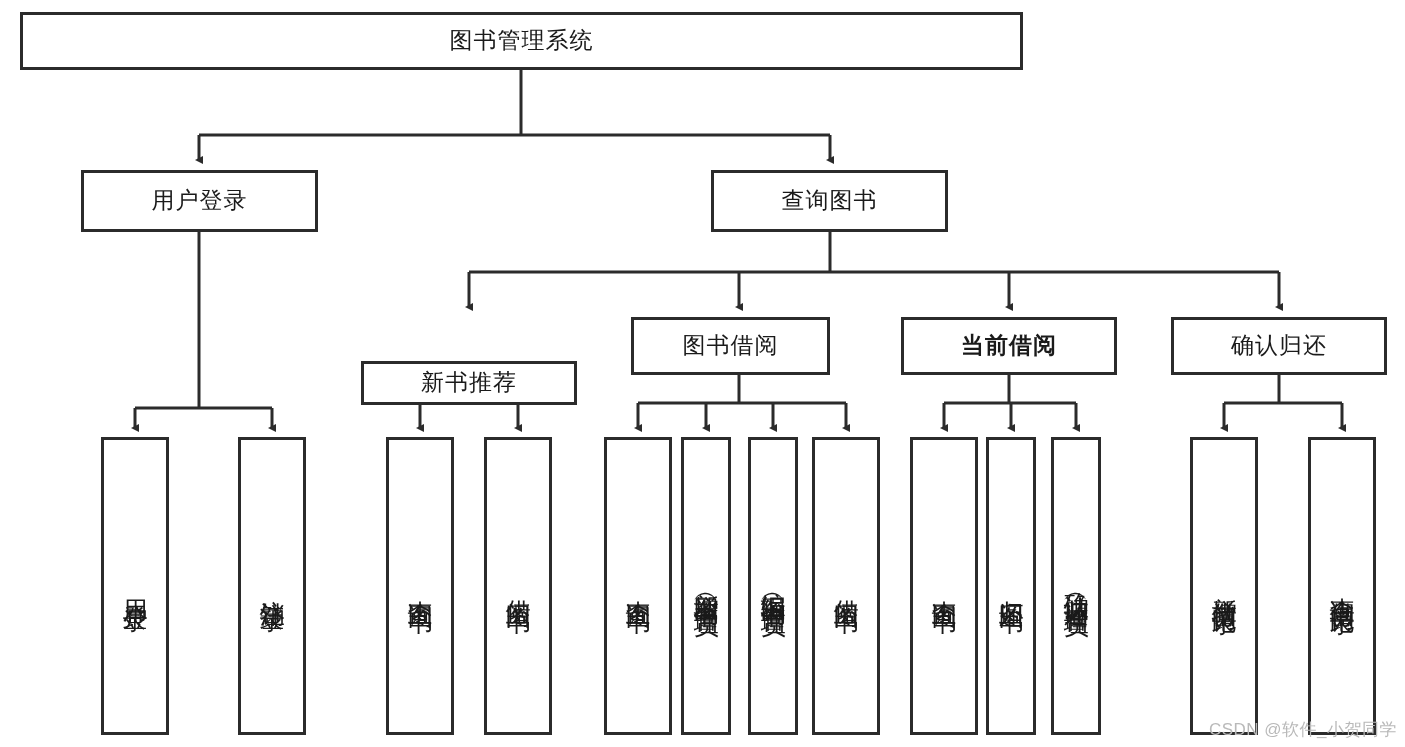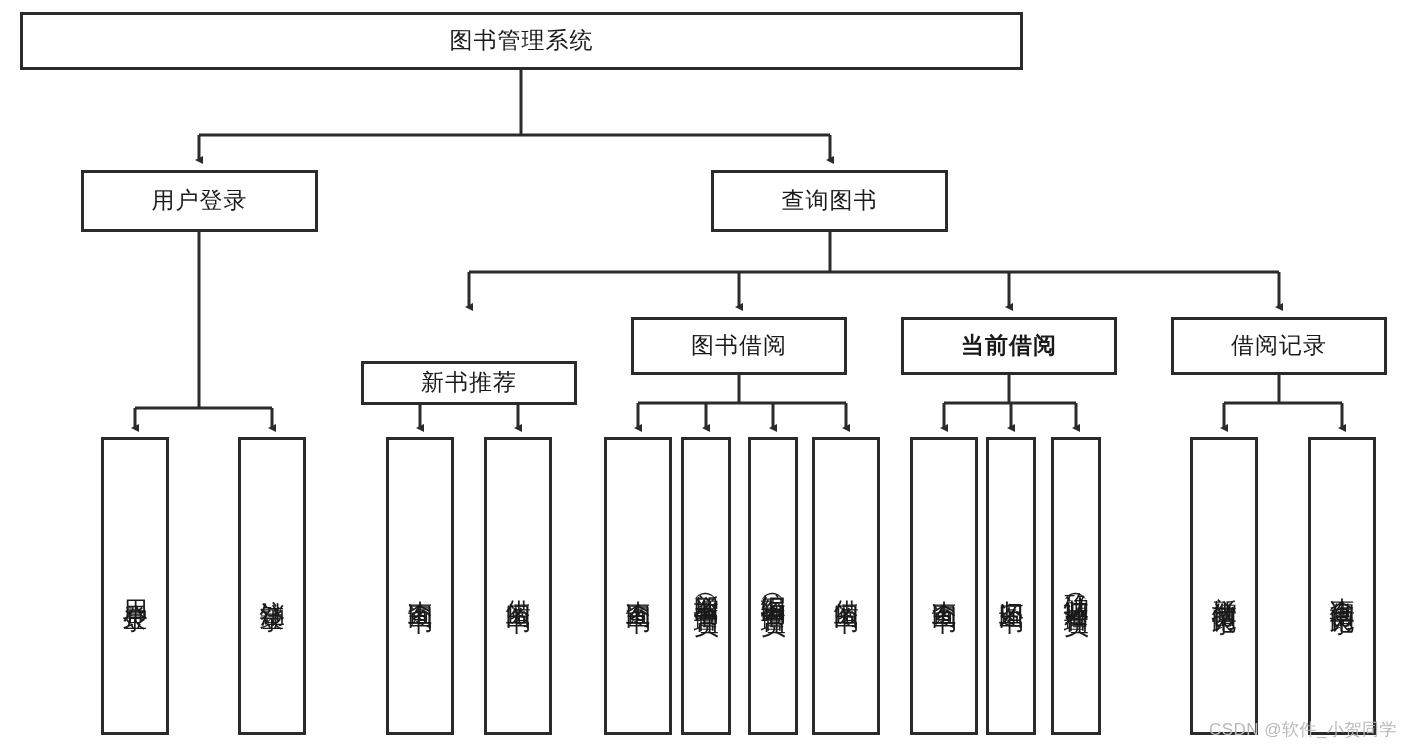--- a/index.html
+++ b/index.html
@@ -126,28 +126,28 @@
   <div class="node" style="left:81px; top:170px; width:237px; height:62px;">
     <span class="cap">用户登录</span>
   </div>
   <div class="node" style="left:711px; top:170px; width:237px; height:62px;">
     <span class="cap">查询图书</span>
   </div>
 
   <div class="node" style="left:361px; top:317px; width:216px; height:44px;margin-top:44px;">
     <span class="cap">新书推荐</span>
   </div>
-  <div class="node" style="left:631px; top:317px; width:216px; height:58px;">
+  <div class="node" style="left:631px; top:317px; width:199px; height:58px;">
     <span class="cap">图书借阅</span>
   </div>
   <div class="node" style="left:901px; top:317px; width:216px; height:58px;font-weight:bold;">
     <span class="cap">当前借阅</span>
   </div>
   <div class="node" style="left:1171px; top:317px; width:216px; height:58px;">
-    <span class="cap">借阅记录</span>
+    <span class="cap">确认归还</span>
   </div>
 
   <div class="node leaf" style="left:101px; top:437px; width:68px; height:298px;">
     <span class="cap">用户登录</span>
   </div>
   <div class="node leaf" style="left:238px; top:437px; width:68px; height:298px;">
     <span class="cap">注销登录</span>
   </div>
 
   <div class="node leaf" style="left:386px; top:437px; width:68px; height:298px;">

